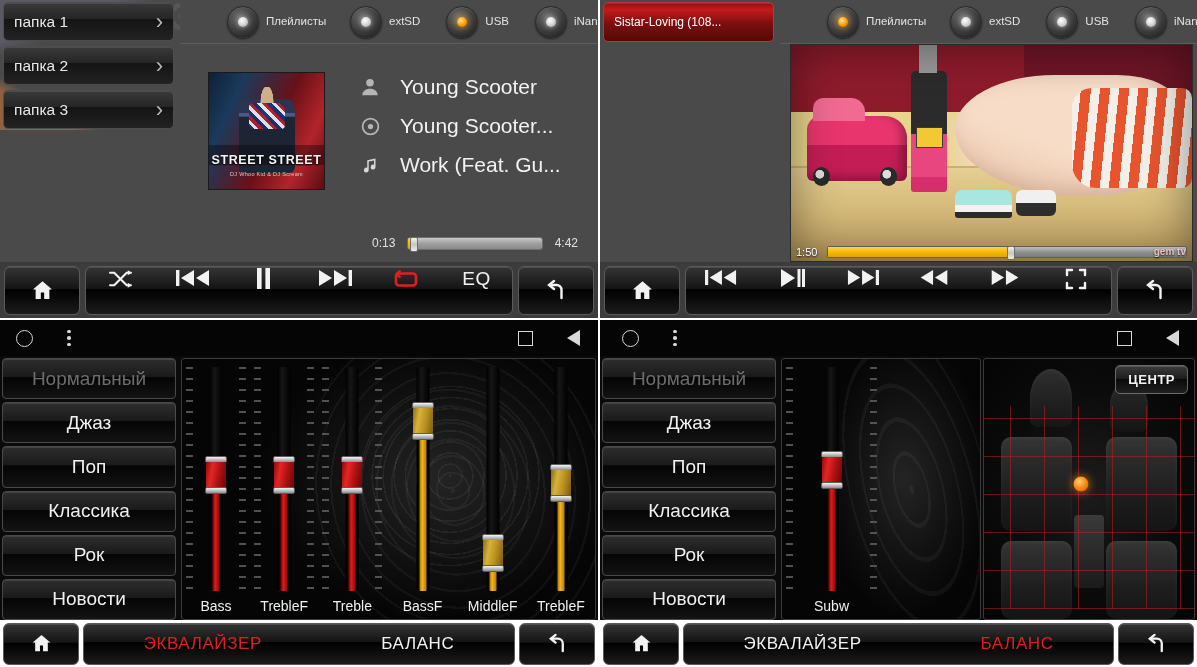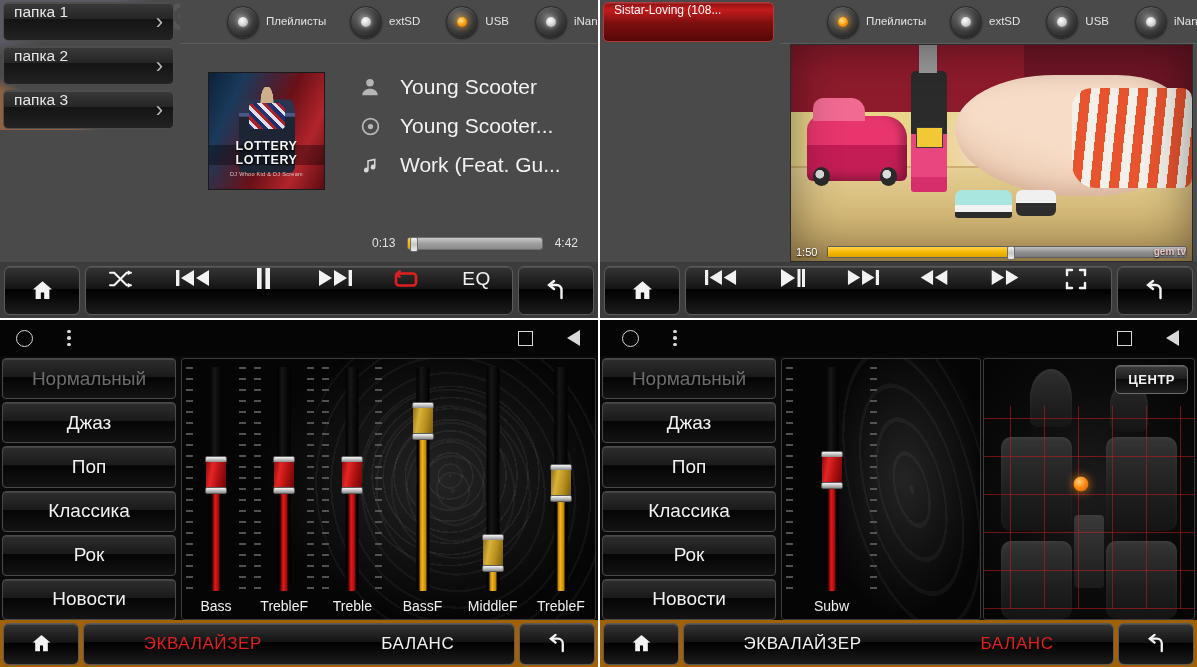--- a/index.html
+++ b/index.html
@@ -40,21 +40,21 @@
 
   
   .side-col {
     position: absolute; left: 0; top: 0; width: 177px; height: 255px;
     padding: 2px 3px 0 3px; z-index: 2;
   }
   .folder-row {
     position: relative; height: 39px; margin-bottom: 5px;
     border-radius: 5px; border: 1px solid #4e4e4e;
     background: linear-gradient(180deg,#3a3a3a 0%,#262626 42%,#141414 44%,#232323 100%);
-    display: flex; align-items: flex-start; padding: 0 10px;
+    display: flex; align-items: center; padding: 0 10px;
     color: #e8e8e8; font-size: 15.5px;
     box-shadow: inset 0 1px 0 rgba(255,255,255,.10);
   }
   .folder-row .chev {
     position: absolute; right: 10px; top: 50%; transform: translateY(-50%);
     font-size: 22px; color: #b9b9b9; font-weight: 300; line-height: 1;
   }
   .folder-row.np {
     background: linear-gradient(180deg,#8f1212 0%,#c41b1b 18%,#7e0f0f 52%,#560808 100%);
     border-color: #b23a3a; color: #fff; font-size: 12px;
@@ -373,21 +373,21 @@
     position: absolute; right: 6px; top: 6px;
     padding: 6px 12px; border-radius: 5px; border: 1px solid #6a6a6a;
     background: linear-gradient(180deg,#3c3c3c 0%,#1c1c1c 48%,#0a0a0a 50%,#202020 100%);
     color: #f2f2f2; font-size: 13px; font-weight: bold; letter-spacing: .5px;
     box-shadow: inset 0 1px 0 rgba(255,255,255,.14);
   }
 
   
   .eqbar {
     position: absolute; left: 0; right: 0; bottom: 0; height: 47px;
-    background: #a16207; display: flex; align-items: center; padding: 4px 3px; gap: 4px;
+    background: #ffffff; display: flex; align-items: center; padding: 4px 3px; gap: 4px;
   }
   .eqbar .btn-blk { height: 42px; }
   .eqtabs {
     flex: 1; height: 42px; border-radius: 6px; border: 1px solid #5a5a5a;
     background: linear-gradient(180deg,#353535 0%,#141414 44%,#000 46%,#1c1c1c 100%);
     box-shadow: inset 0 1px 0 rgba(255,255,255,.12);
     display: flex; align-items: center; justify-content: space-around;
     color: #f2f2f2; font-size: 17px; letter-spacing: .6px;
   }
   .eqtabs .tab.active { color: #e02020; }
@@ -444,21 +444,21 @@
             </span>
           <span class="lbl">iNand</span>
         </div>
       </div>
 
       <div class="track-area">
         <div class="cover">
           <div class="fig"></div>
           <div class="mask"></div>
           <div class="band"></div>
-          <div class="ttl">LOTTERY LOTTERY</div>
+          <div class="ttl">STREET STREET</div>
           <div class="sub">DJ Whoo Kid &amp; DJ Scream</div>
         </div>
 
         <div class="meta">
           <div class="meta-row">
             <span class="mi">
               <svg width="22" height="22" viewBox="0 0 24 24" fill="#b5b5b5">
                 <circle cx="12" cy="7.4" r="4.1"></circle>
                 <path d="M3.6 21c0-4.6 3.8-7.2 8.4-7.2s8.4 2.6 8.4 7.2z"></path>
               </svg>

